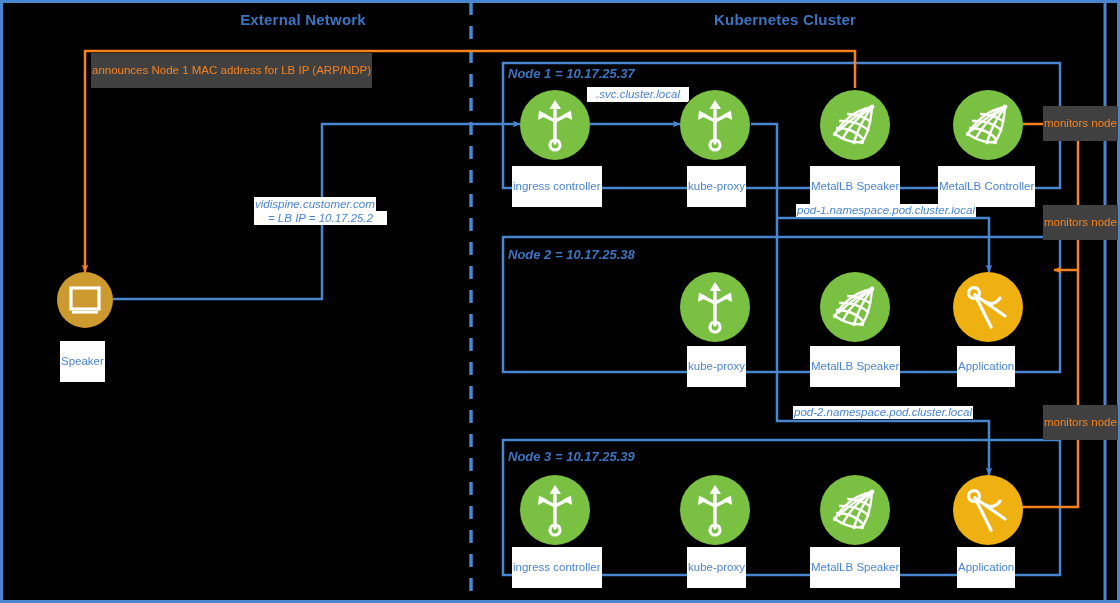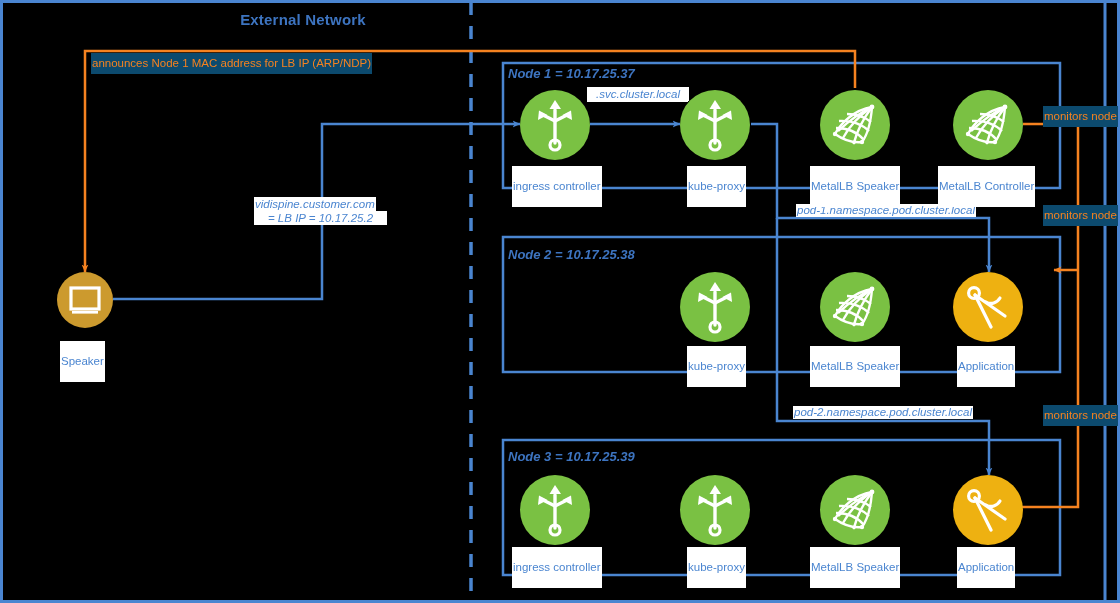--- a/index.html
+++ b/index.html
@@ -14,22 +14,22 @@
               white-space:nowrap;text-align:center;}
   .node-title{font-size:13px;font-weight:bold;color:#3d74c0;white-space:nowrap;font-style:italic;}
 
   .nodelabel{font-size:11.5px;color:#4a85d0;background:#fff;white-space:nowrap;
              padding:14px 1px;line-height:13px;}
 
   .edgelabel{font-size:11.5px;color:#4a85d0;background:#fff;white-space:nowrap;
              padding:0 1px;line-height:13px;text-align:center;font-style:italic;}
   .edgelabel.two{line-height:14px;}
 
-  .orangelabel{font-size:11.5px;color:#f58220;background:#0c4a6e;white-space:nowrap;
-               padding:4px 1px;line-height:13px;}
+  .orangelabel{font-size:11.5px;color:#f58220;background:#404040;white-space:nowrap;
+               padding:11px 1px;line-height:13px;}
 
   .icon{position:absolute;border-radius:50%;}
   .icon svg{position:absolute;left:0;top:0;}
   .green{background:#7ac143;}
   .gold{background:#eeb111;}
   .bronze{background:#cc9a2e;}
 </style>
 </head>
 <body>
 
@@ -68,20 +68,21 @@
     <path d="M1023,124 L1078,124" fill="none" stroke="#f58220" stroke-width="2.5"></path>
     <path d="M1078,124 L1078,507 L1008,507" fill="none" stroke="#f58220" stroke-width="2.5" marker-end="url(#oarrow)"></path>
     <path d="M1078,113 L1078,113" fill="none" stroke="#f58220" stroke-width="2.5"></path>
 
     <path d="M1078,113 L1060,113" fill="none" stroke="#f58220" stroke-width="2.5" marker-end="url(#oarrow)"></path>
 
     <path d="M1078,270 L1054,270" fill="none" stroke="#f58220" stroke-width="2.5" marker-end="url(#oarrow)"></path>
   </svg>
 
   <div class="ov zone-title" style="left:133px;top:11px;width:340px;">External Network</div>
+  <div class="ov zone-title" style="left:615px;top:11px;width:340px;">Kubernetes Cluster</div>
 
   <div class="ov icon bronze" style="left:57px;top:272px;width:56px;height:56px;">
     <svg width="56" height="56" viewBox="0 0 56 56">
       <rect x="14" y="16" width="28" height="21" fill="none" stroke="#fff" stroke-width="3.2"></rect>
       <rect x="15" y="39" width="26" height="2.6" fill="#fff"></rect>
     </svg>
   </div>
   <div class="ov nodelabel" style="left:60px;top:341px;">Speaker</div>
 
   <div class="ov orangelabel" style="left:91px;top:53px;">announces Node 1 MAC address for LB IP (ARP/NDP)</div>

